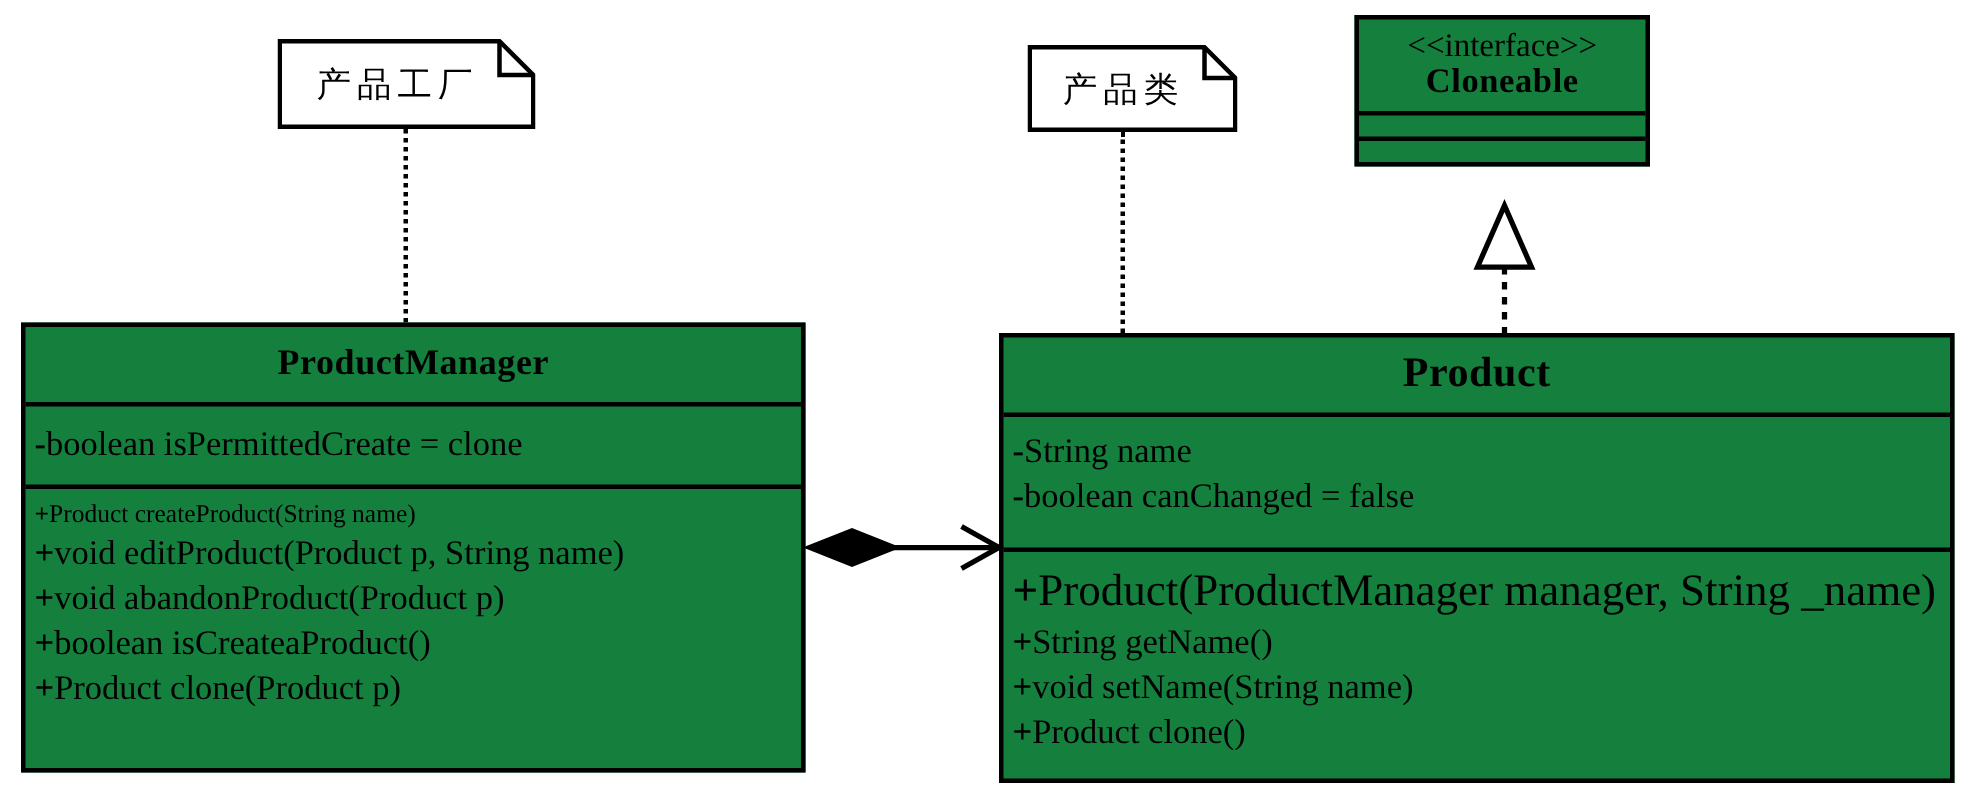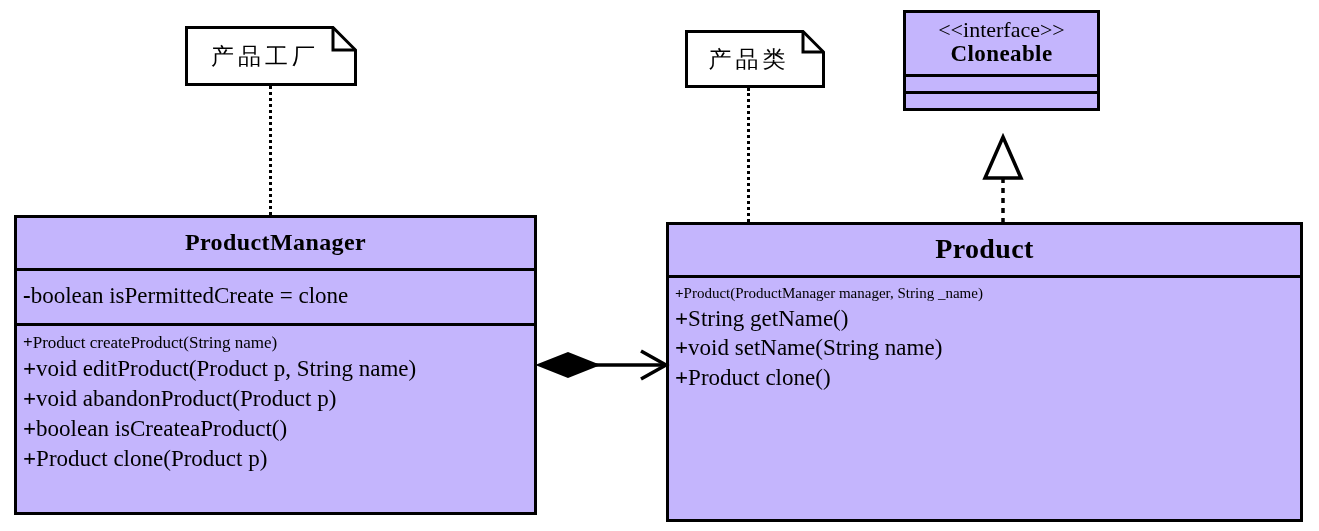--- a/index.html
+++ b/index.html
@@ -17,21 +17,21 @@
     height: 531px;
     background: #ffffff;
     overflow: hidden;
   }
 
   
   .uml-class {
     position: absolute;
     box-sizing: border-box;
     border: 3px solid #000;
-    background: #c4b5fd;
+    background: #15803d;
   }
   .uml-compartment {
     box-sizing: border-box;
     padding: 3px 6px 5px 6px;
   }
   .uml-compartment + .uml-compartment {
     border-top: 3px solid #000;
   }
   .uml-title {
     text-align: center;
@@ -145,22 +145,30 @@
       <div class="uml-member" style="font-size:23px;">
         <span class="vis">+</span><span>Product clone(Product p)</span>
       </div>
     </div>
   </div>
 
   <div class="uml-class" style="left:666px; top:222px; width:637px; height:300px;">
     <div class="uml-compartment" style="height:50px; display:flex; align-items:center; justify-content:center;">
       <div class="uml-title" style="font-size:28px; width:100%;">Product</div>
     </div>
+    <div class="uml-compartment" style="height:90px; padding-top:8px;">
+      <div class="uml-member" style="font-size:23px;">
+        <span class="vis">-</span><span>String name</span>
+      </div>
+      <div class="uml-member" style="font-size:23px;">
+        <span class="vis">-</span><span>boolean canChanged = false</span>
+      </div>
+    </div>
     <div class="uml-compartment" style="padding-top:6px;">
-      <div class="uml-member" style="font-size:15px;">
+      <div class="uml-member" style="font-size:30px;">
         <span class="vis">+</span><span>Product(ProductManager manager, String _name)</span>
       </div>
       <div class="uml-member" style="font-size:23px;">
         <span class="vis">+</span><span>String getName()</span>
       </div>
       <div class="uml-member" style="font-size:23px;">
         <span class="vis">+</span><span>void setName(String name)</span>
       </div>
       <div class="uml-member" style="font-size:23px;">
         <span class="vis">+</span><span>Product clone()</span>

